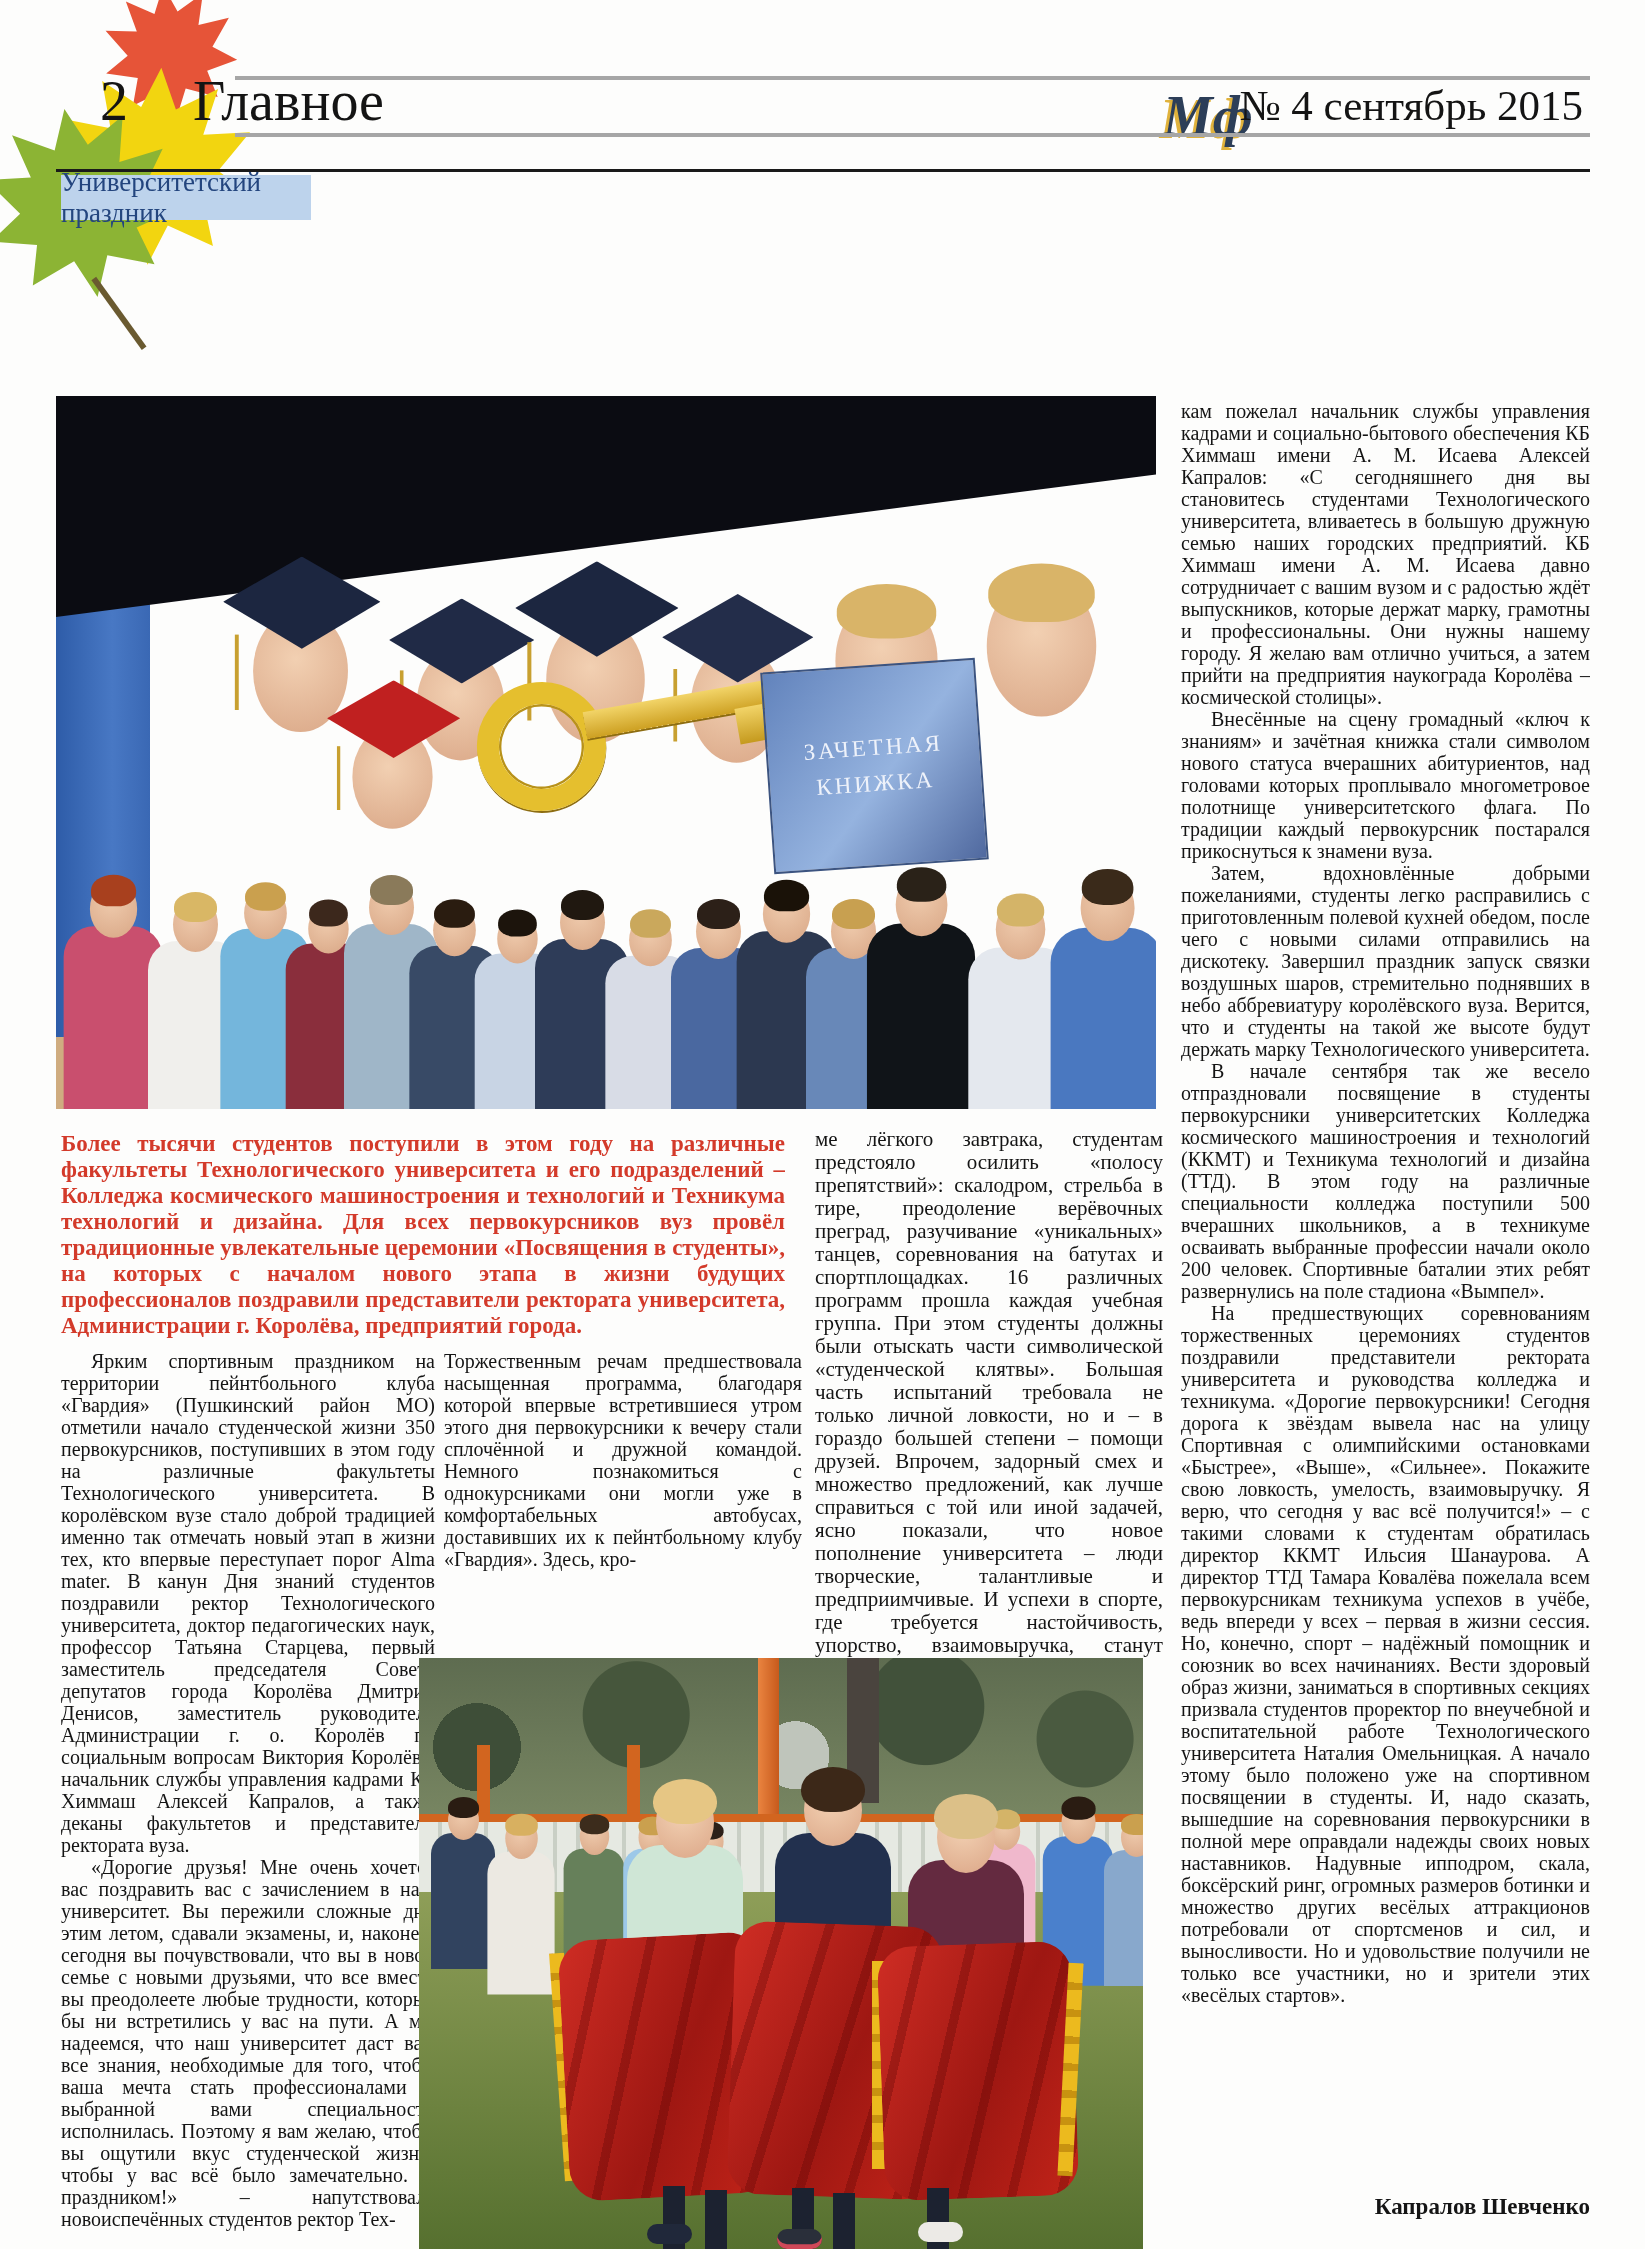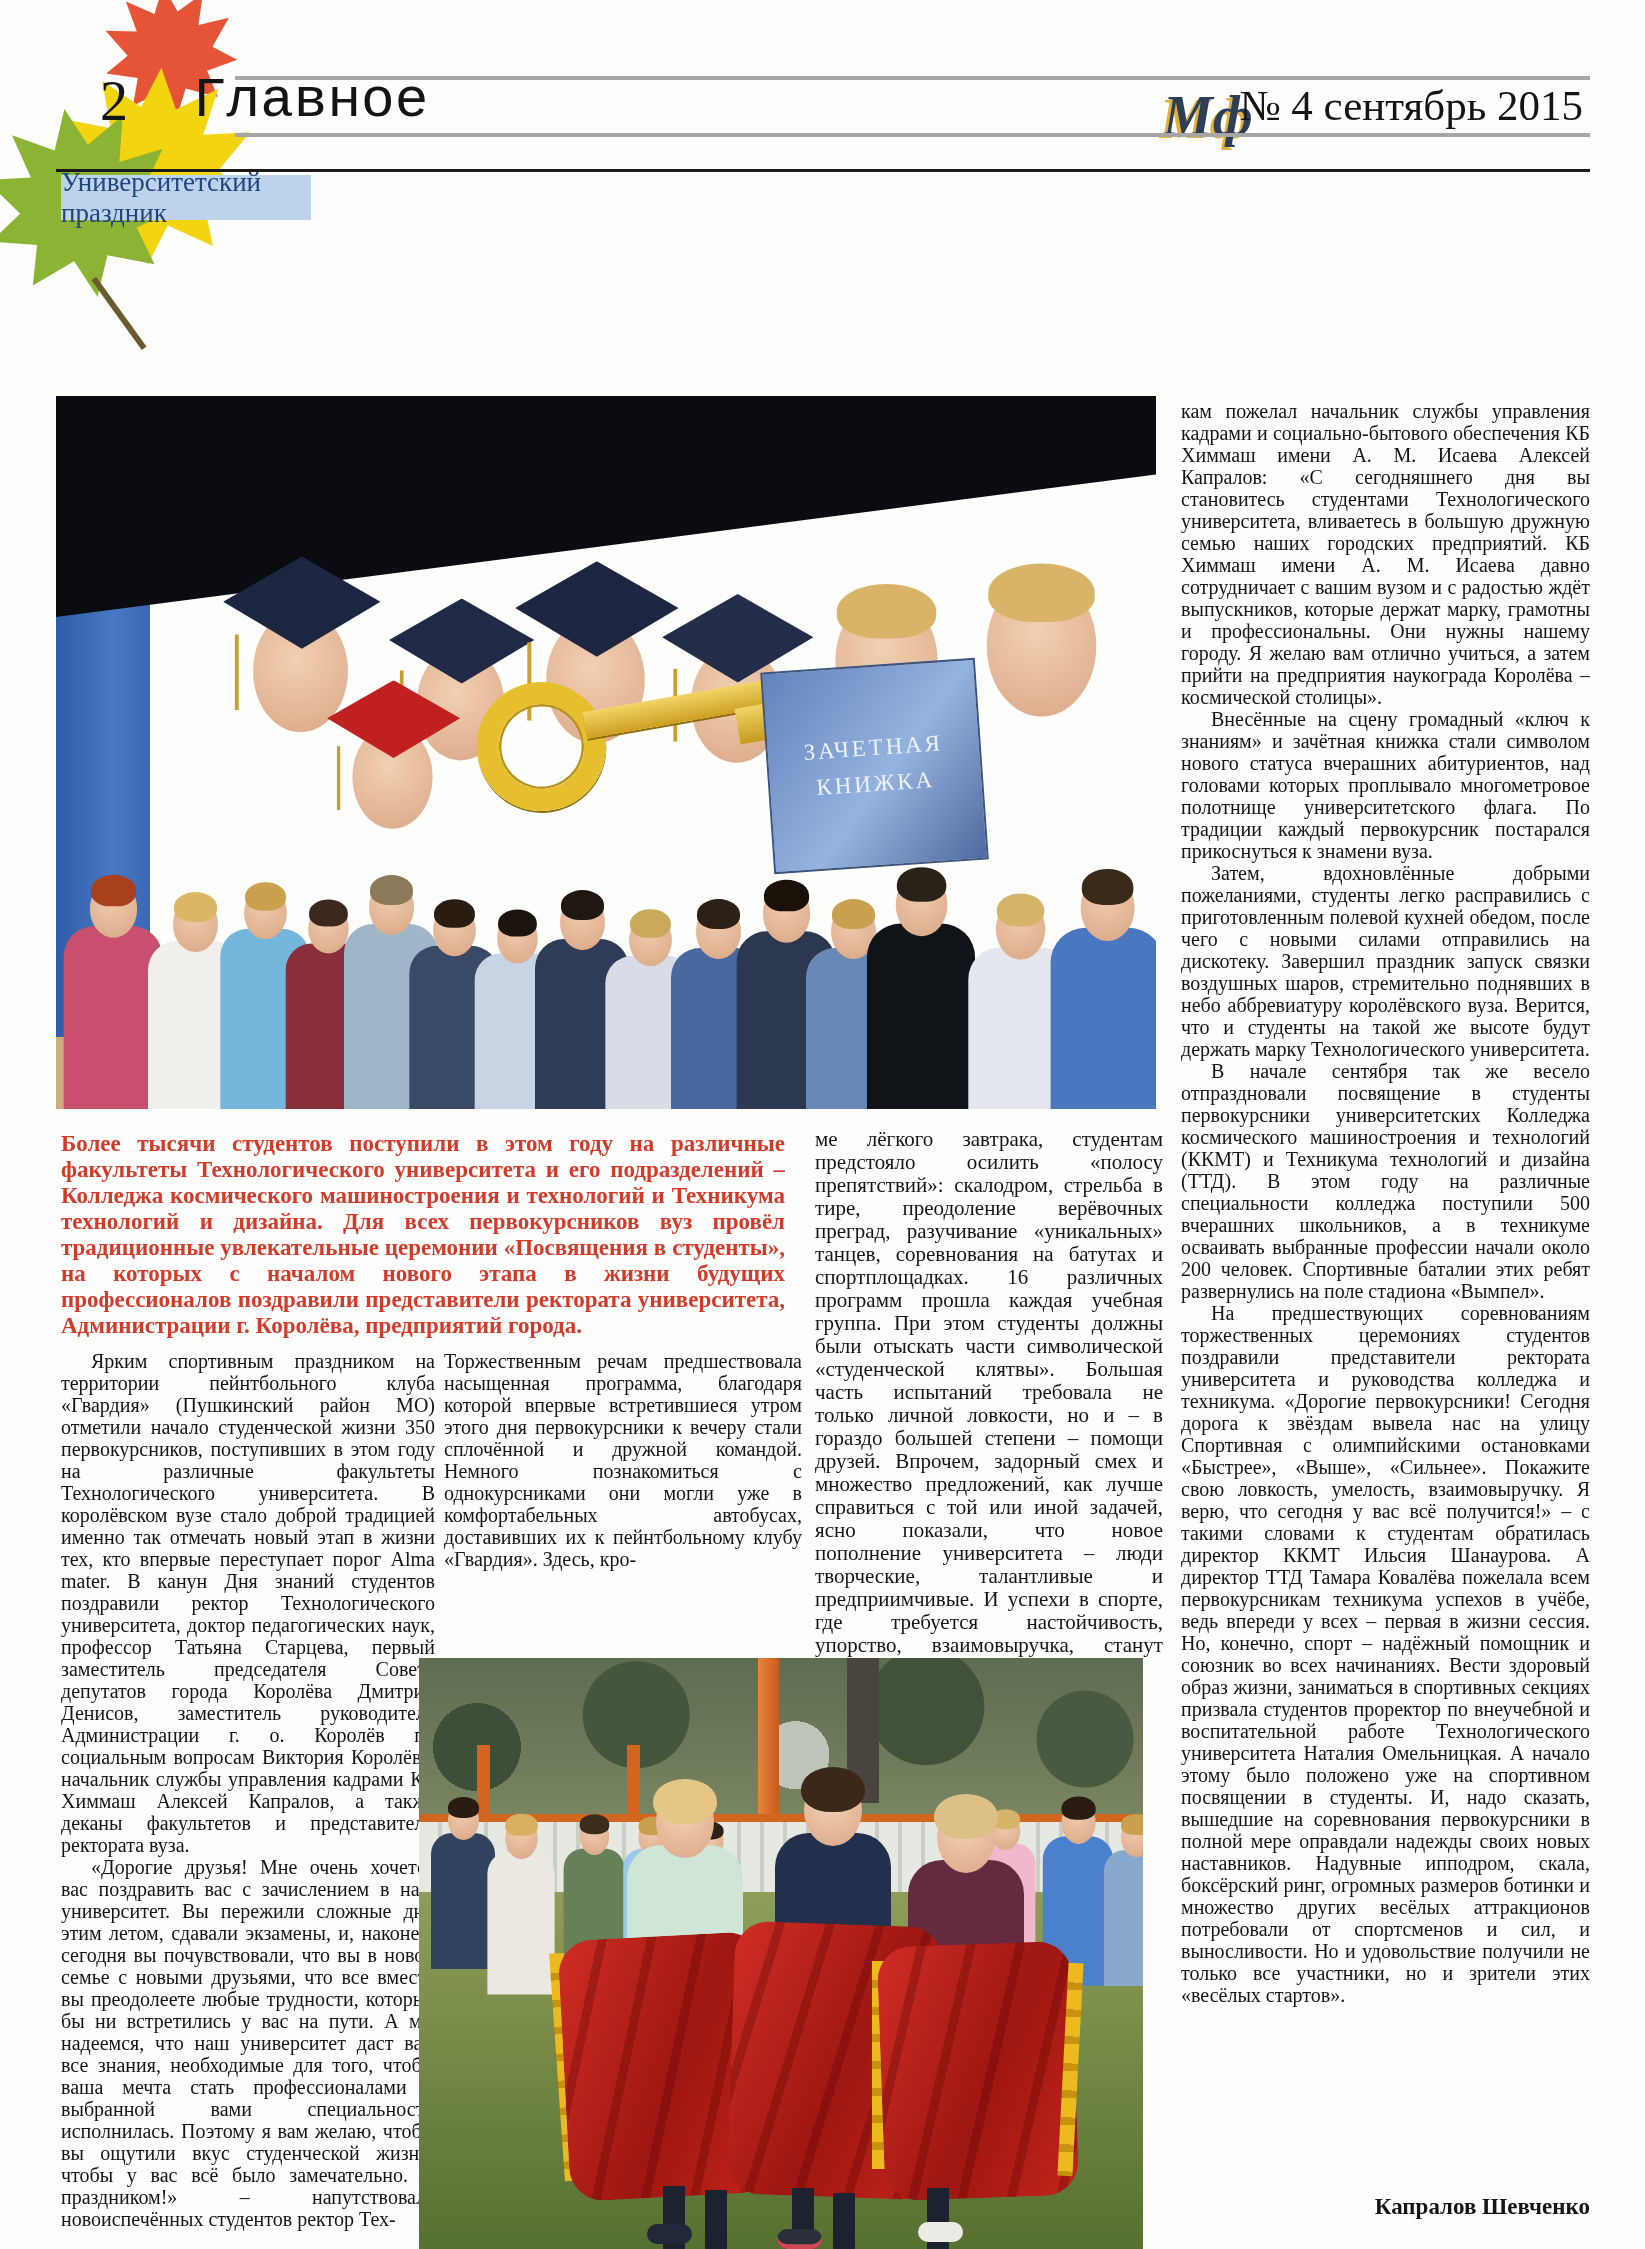--- a/index.html
+++ b/index.html
@@ -4,21 +4,21 @@
 <style>
   html,body{margin:0;padding:0;background:#666;}
   #page{position:relative;width:1645px;height:2250px;background:#fdfdfc;overflow:hidden;
         font-family:"Liberation Serif","DejaVu Serif",serif;color:#141414;}
   .abs{position:absolute;}
   
   .rule-gray{position:absolute;background:#a6a6a6;height:4.4px;}
   .rule-black{position:absolute;background:#1a1a1a;height:2.9px;}
   .page-num{position:absolute;left:73px;top:72px;width:82px;text-align:center;
             font-size:56px;line-height:58px;}
-  .section-title{position:absolute;left:193px;top:72px;font-size:56px;line-height:58px;font-family:Liberation Mono, monospace;}
+  .section-title{position:absolute;left:193px;top:72px;font-size:56px;line-height:58px;}
   .logo{position:absolute;left:1163px;top:76px;font-size:56px;line-height:56px;
         font-style:italic;font-weight:bold;color:#2c3e58;text-shadow:-3.4px 3.4px 0 #e0b23c;margin-top:12px;}
   .issue{position:absolute;left:1230px;top:82px;width:353px;text-align:right;font-size:43px;line-height:48px;}
   
   .kicker{position:absolute;left:61px;top:175px;width:250px;height:45px;background:#bdd3ec;
           color:#23457e;font-size:27px;display:flex;align-items:center;justify-content:center;}
   .headline{position:absolute;left:56px;top:214px;width:1534px;text-align:center;
             font-weight:bold;color:#f3c70e;text-shadow:0 1.5px 0 #cfa50a;letter-spacing:-1px;}
   .headline .hl{font-size:74px;line-height:87px;}
   

